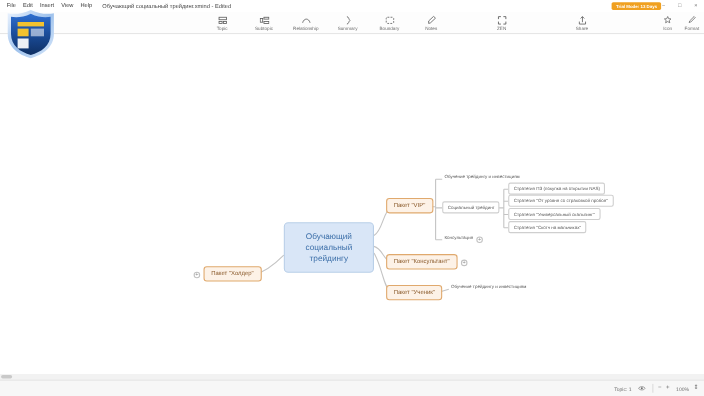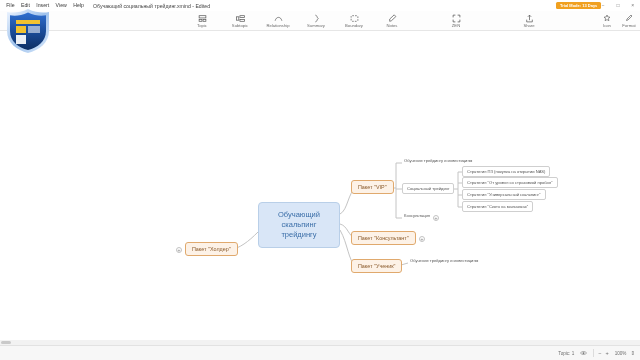--- a/index.html
+++ b/index.html
@@ -363,21 +363,21 @@
         <path d="M458 140 L462 140" stroke="#c4c4c4" stroke-width="1" fill="none"></path>
         <path d="M458 151 L462 151" stroke="#c4c4c4" stroke-width="1" fill="none"></path>
         <path d="M458 163 L462 163" stroke="#c4c4c4" stroke-width="1" fill="none"></path>
         <path d="M458 175 L462 175" stroke="#c4c4c4" stroke-width="1" fill="none"></path>
 
         <path d="M394 235 L408 231" stroke="#c4c4c4" stroke-width="1" fill="none"></path>
       </svg>
 
       <div class="node node-central" style="left:258px; top:170px; width:82px; height:46px;">
         <span>Обучающий</span>
-        <span>скальпинг</span>
+        <span>социальный</span>
         <span>трейдингу</span>
       </div>
 
       <div class="node node-main" style="left:351px; top:148px;">Пакет "VIP"</div>
 
       <div class="node node-main" style="left:351px; top:199px;">Пакет "Консультант"</div>
 
       <div class="node node-main" style="left:351px; top:227px;">Пакет "Ученик"</div>
 
       <div class="node node-main" style="left:185px; top:210px;">Пакет "Холдер"</div>

